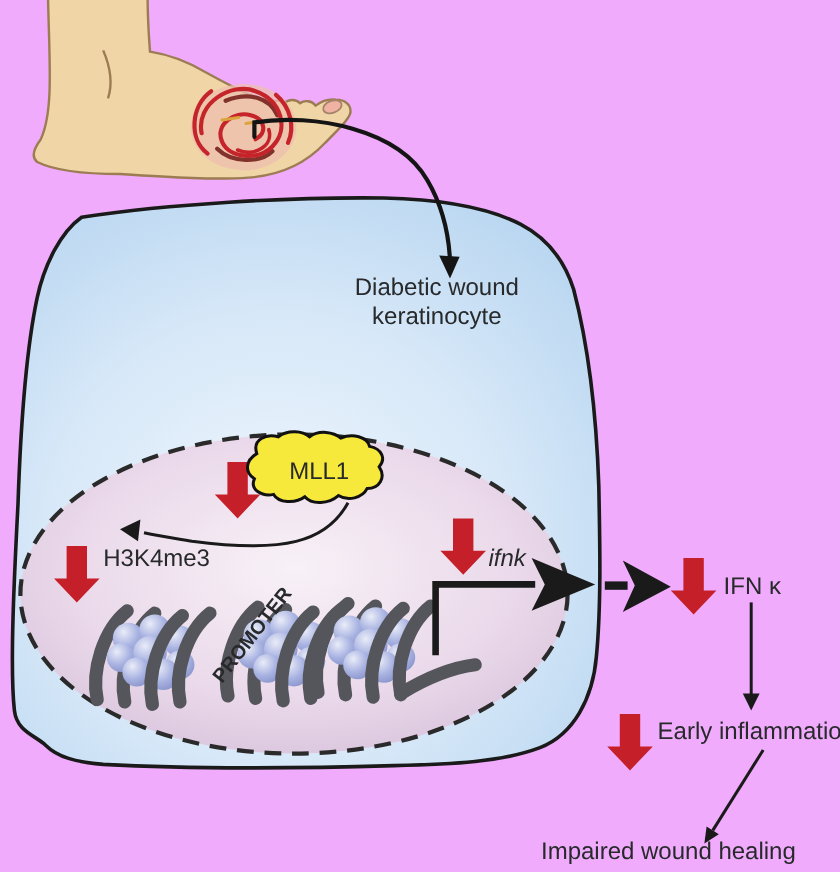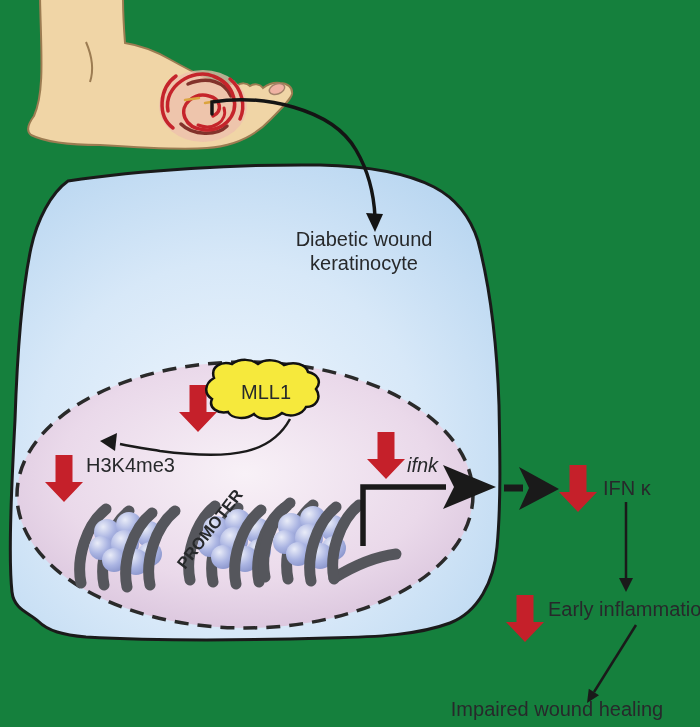--- a/index.html
+++ b/index.html
@@ -1,16 +1,16 @@
 <!DOCTYPE html>
 <html><head>
 <meta charset="utf-8">
 <style>
   html,body{margin:0;padding:0;background:#ffffff;}
-  .stage{width:700px;height:727px;position:relative;background:#15803d;font-family:"Liberation Sans",sans-serif;}
+  .stage{width:700px;height:727px;position:relative;background:#f0abfc;font-family:"Liberation Sans",sans-serif;}
   svg{display:block;}
   text{font-family:"Liberation Sans",sans-serif;fill:#27292b;}
   .lbl{font-size:20px;}
   .strand{fill:none;stroke:#55565c;stroke-width:11;stroke-linecap:round;}
   .thinarrow{fill:none;stroke:#1a1a1a;stroke-width:2.5;}
 </style>
 </head>
 <body>
 
 <div class="stage">

